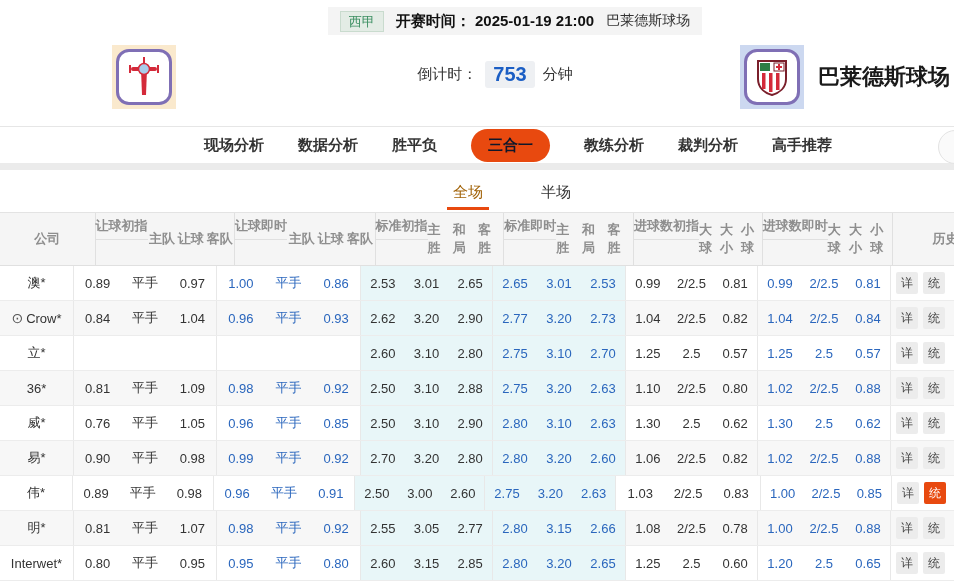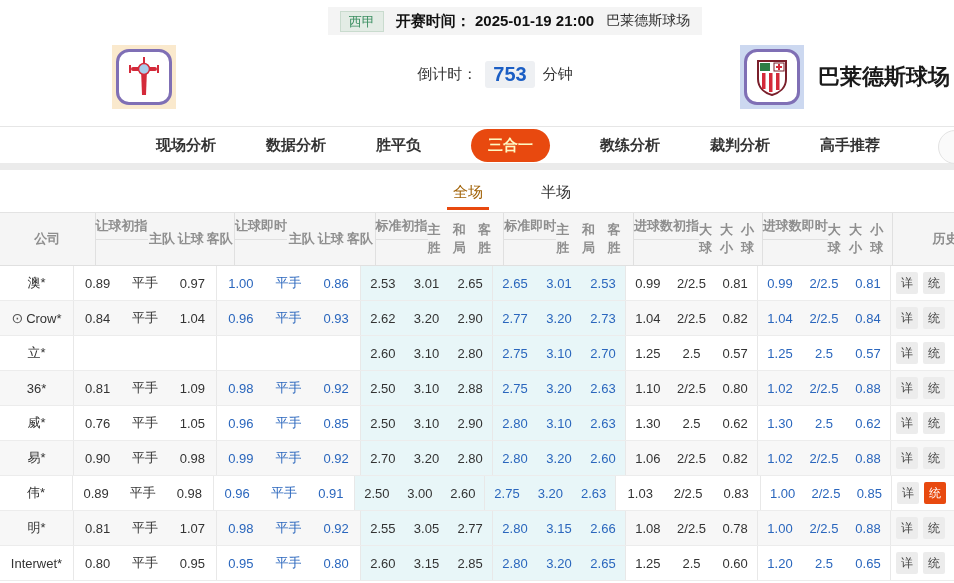--- a/index.html
+++ b/index.html
@@ -22,24 +22,24 @@
   .home-bg { background:#fae9cd; }
   .away-bg { background:#ccd8f0; }
   .logo-inner { width:56px; height:56px; background:#fff; border:3px solid #7f6fb5; border-radius:13px;
     display:flex; align-items:center; justify-content:center; overflow:hidden; }
   .countdown { position:absolute; left:0; right:0; top:26px; display:flex; justify-content:center;
     align-items:center; gap:8px; font-size:15px; color:#333; padding-left:36px; }
   .cd-value { background:#eef0f3; color:#1b5ec4; font-weight:bold; font-size:20px; padding:2px 8px; border-radius:3px; }
 
   
   .nav { position:relative; margin-top:6px; border-top:1px solid #e6e6e6; height:37px; display:flex;
-    justify-content:center; align-items:center; gap:50px; font-size:15px; font-weight:bold; color:#333;
+    justify-content:center; align-items:center; gap:34px; font-size:15px; font-weight:bold; color:#333;
     padding-left:82px; }
   .tab { cursor:pointer; white-space:nowrap; }
-  .tab.pill { background:#e8490f; color:#fef9c3; padding:7px 17px; border-radius:18px; }
+  .tab.pill { background:#e8490f; color:#0f172a; padding:7px 17px; border-radius:18px; }
   .nav-float { position:absolute; right:-18px; top:3px; width:34px; height:34px; border-radius:50%;
     background:#fafafa; border:1px solid #e3e3e3; }
 
   .gapband { height:7px; background:#ebebeb; }
 
   
   .subtabs { height:42px; display:flex; justify-content:center; align-items:center; gap:46px;
     font-size:15px; color:#333; padding-left:70px; }
   .subtab { padding:10px 6px 8px; cursor:pointer; }
   .subtab.active { color:#a16207; border-bottom:3px solid #e8490f; padding-bottom:5px; }

